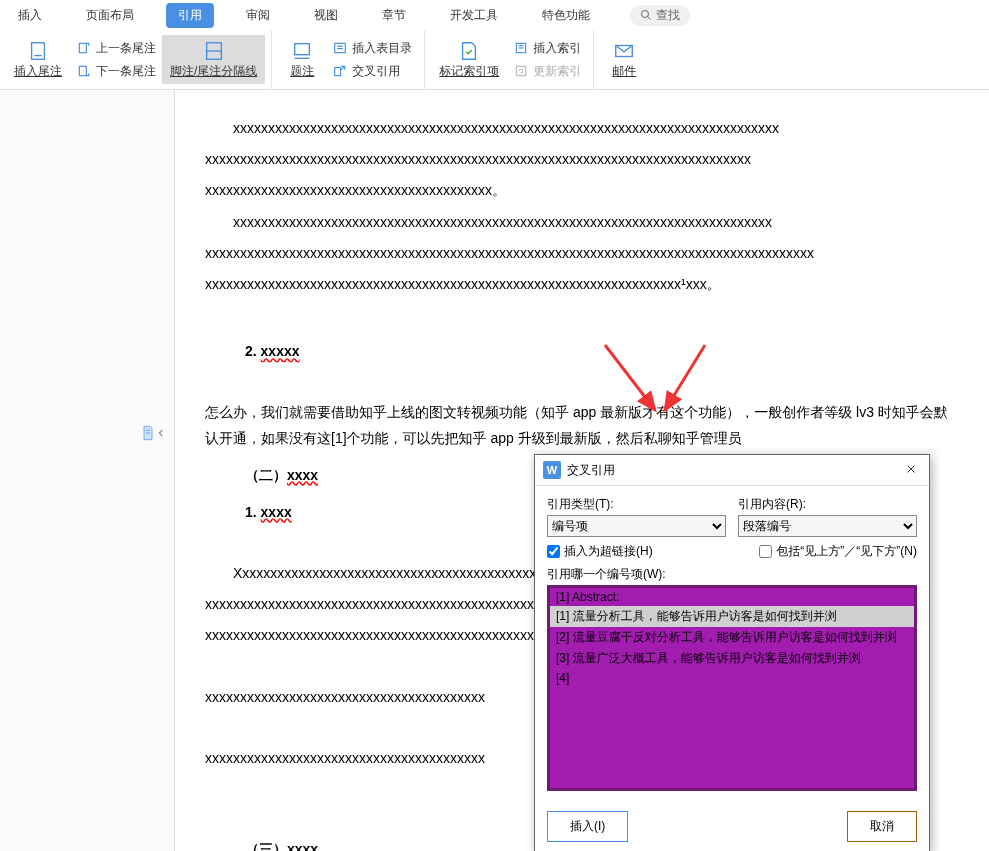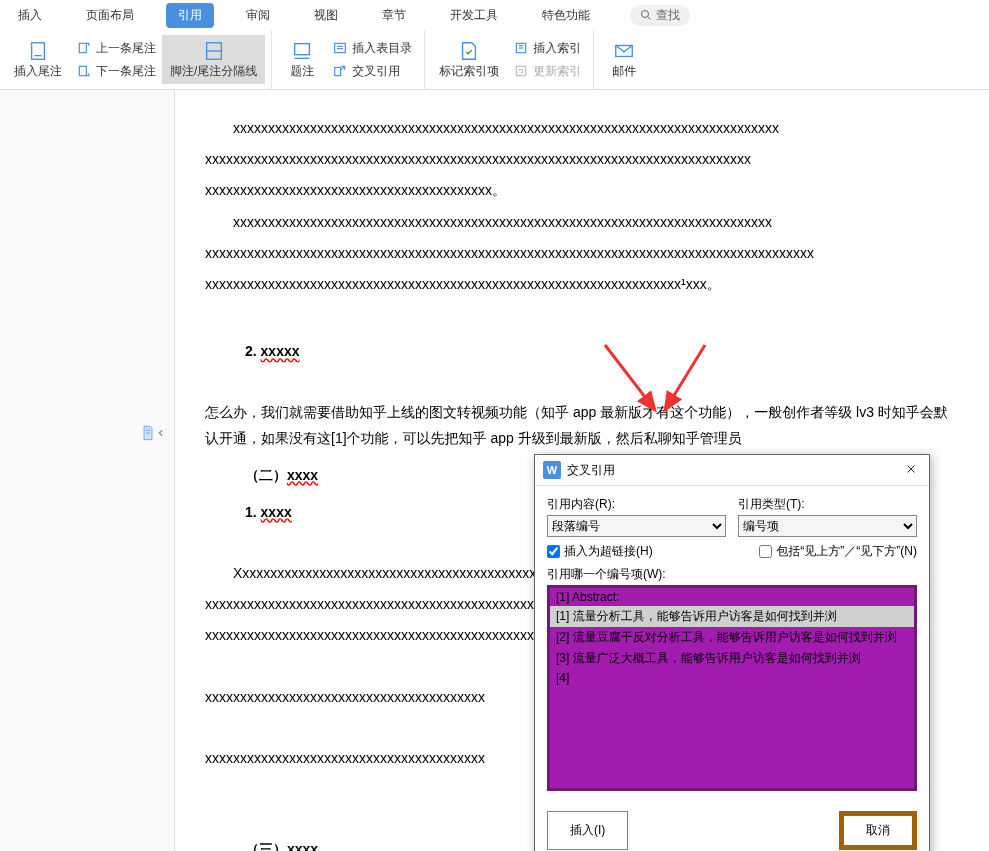--- a/index.html
+++ b/index.html
@@ -7,21 +7,21 @@
 
 .tabbar { display: flex; align-items: center; height: 30px; padding: 0 6px; font-size: 12px; color: #333; border-bottom: 0; gap: 20px; }
 .tabbar .tab { padding: 4px 12px; cursor: pointer; }
 .tabbar .tab.active { background: #4a90e2; color: #fff; border-radius: 4px; }
 .tabbar .search { display: flex; align-items: center; margin-left: 8px; color: #666; padding: 2px 10px; border-radius: 12px; background: #f0f0f0; }
 .tabbar .search svg { margin-right: 4px; }
 
 .ribbon { display: flex; height: 60px; border-bottom: 1px solid #ddd; align-items: stretch; font-size: 12px; color: #333; }
 .rgroup { display: flex; align-items: center; padding: 0 6px; border-right: 1px solid #e5e5e5; }
 .rgroup:last-child { border-right: none; }
-.rbtn-large { display: flex; flex-direction: column; align-items: center; justify-content: center; padding: 4px 8px; min-width: 48px; cursor: pointer; text-align: right; }
+.rbtn-large { display: flex; flex-direction: column; align-items: center; justify-content: center; padding: 4px 8px; min-width: 48px; cursor: pointer; text-align: right; text-decoration: underline; }
 .rbtn-large .icon { width: 24px; height: 24px; display: flex; align-items: center; justify-content: center; }
 .rbtn-large.active { background: #dcdcdc; }
 .rbtn-small { display: flex; align-items: center; padding: 3px 6px; cursor: pointer; }
 .rbtn-small .icon { width: 16px; height: 16px; display: flex; align-items: center; justify-content: center; margin-right: 4px; }
 .rcol { display: flex; flex-direction: column; justify-content: center; }
 .disabled { color: #aaa; }
 
 .workspace { display: flex; height: calc(851px - 90px); background: #b91c1c; }
 .gutter { width: 175px; background: #fafafa; border-right: 1px solid #ddd; position: relative; }
 .gutter .doc-icon { position: absolute; top: 334px; left: 140px; display: flex; align-items: center; }
@@ -43,21 +43,21 @@
 .dialog .body { padding: 10px 12px; }
 .dialog .row { display: flex; gap: 12px; margin-bottom: 6px; }
 .dialog .col { flex: 1; display: flex; flex-direction: column; }
 .dialog label { margin-bottom: 2px; }
 .dialog select { width: 100%; height: 22px; font-size: 12px; border: 1px solid #888; background: #f5f5f5; }
 .dialog .chk { display: flex; align-items: center; gap: 4px; }
 .dialog .listbox { border: 3px solid #701a75; height: 206px; overflow: auto; background: #a21caf; margin-top: 2px; }
 .dialog .listbox .item { padding: 2px 6px; cursor: pointer; }
 .dialog .listbox .item.sel { background: #d0d0d0; }
 .dialog .footer { display: flex; justify-content: space-between; gap: 10px; padding: 10px 12px; }
-.dialog .footer button { padding: 6px 22px; font-size: 12px; border: 5px solid #a16207; background: #fff; cursor: pointer; }
+.dialog .footer button { padding: 6px 22px; font-size: 12px; border: 1px solid #a16207; background: #fff; cursor: pointer; }
 .dialog .footer button.primary { border: 1.5px solid #4a90e2; }
 </style>
 </head>
 <body>
 
 <div class="tabbar">
   <div class="tab">插入</div>
   <div class="tab">页面布局</div>
   <div class="tab active">引用</div>
   <div class="tab">审阅</div>
@@ -250,26 +250,26 @@
     <div class="close">
       <svg width="12" height="12" viewBox="0 0 24 24" stroke="#333" stroke-width="2">
           <line x1="5" y1="5" x2="19" y2="19"></line>
           <line x1="19" y1="5" x2="5" y2="19"></line>
         </svg>
     </div>
   </div>
   <div class="body">
     <div class="row">
       <div class="col">
+        <label>引用类型(T):</label>
+        <select><option>编号项</option></select>
+      </div>
+      <div class="col">
         <label>引用内容(R):</label>
         <select><option>段落编号</option></select>
-      </div>
-      <div class="col">
-        <label>引用类型(T):</label>
-        <select><option>编号项</option></select>
       </div>
     </div>
     <div class="row">
       <div class="chk">
         <input type="checkbox" checked="" style="">
         <span>插入为超链接(H)</span>
       </div>
       <div class="chk" style="margin-left:auto">
         <input type="checkbox" style="">
         <span>包括“见上方”／“见下方”(N)</span>

